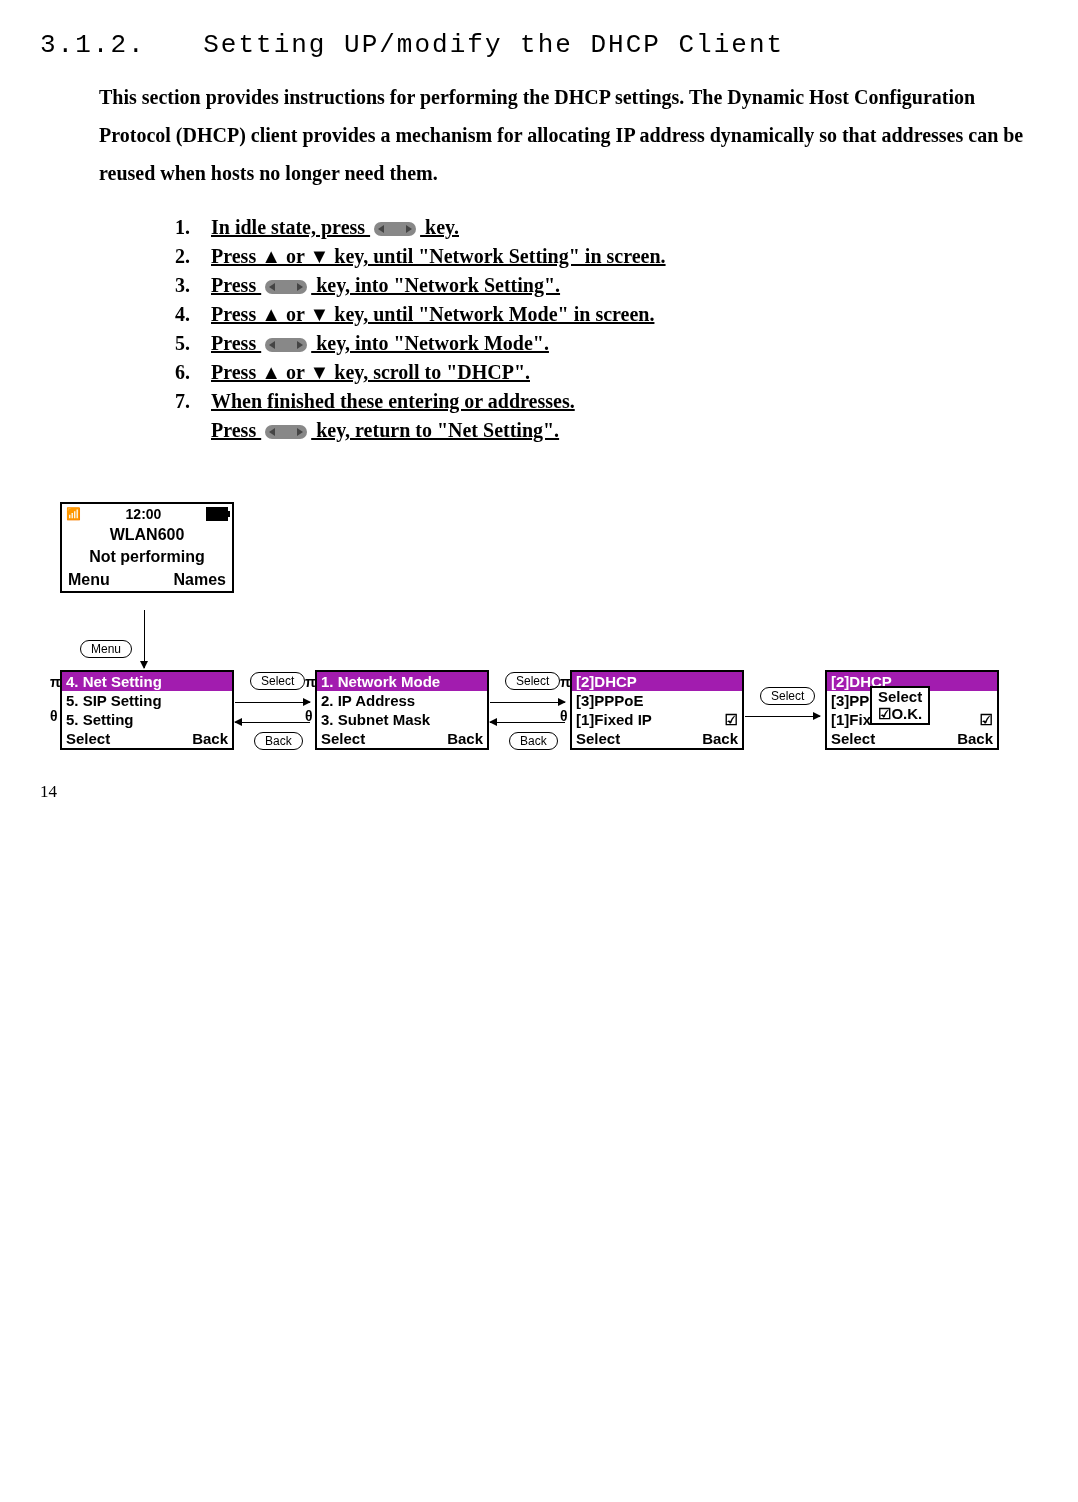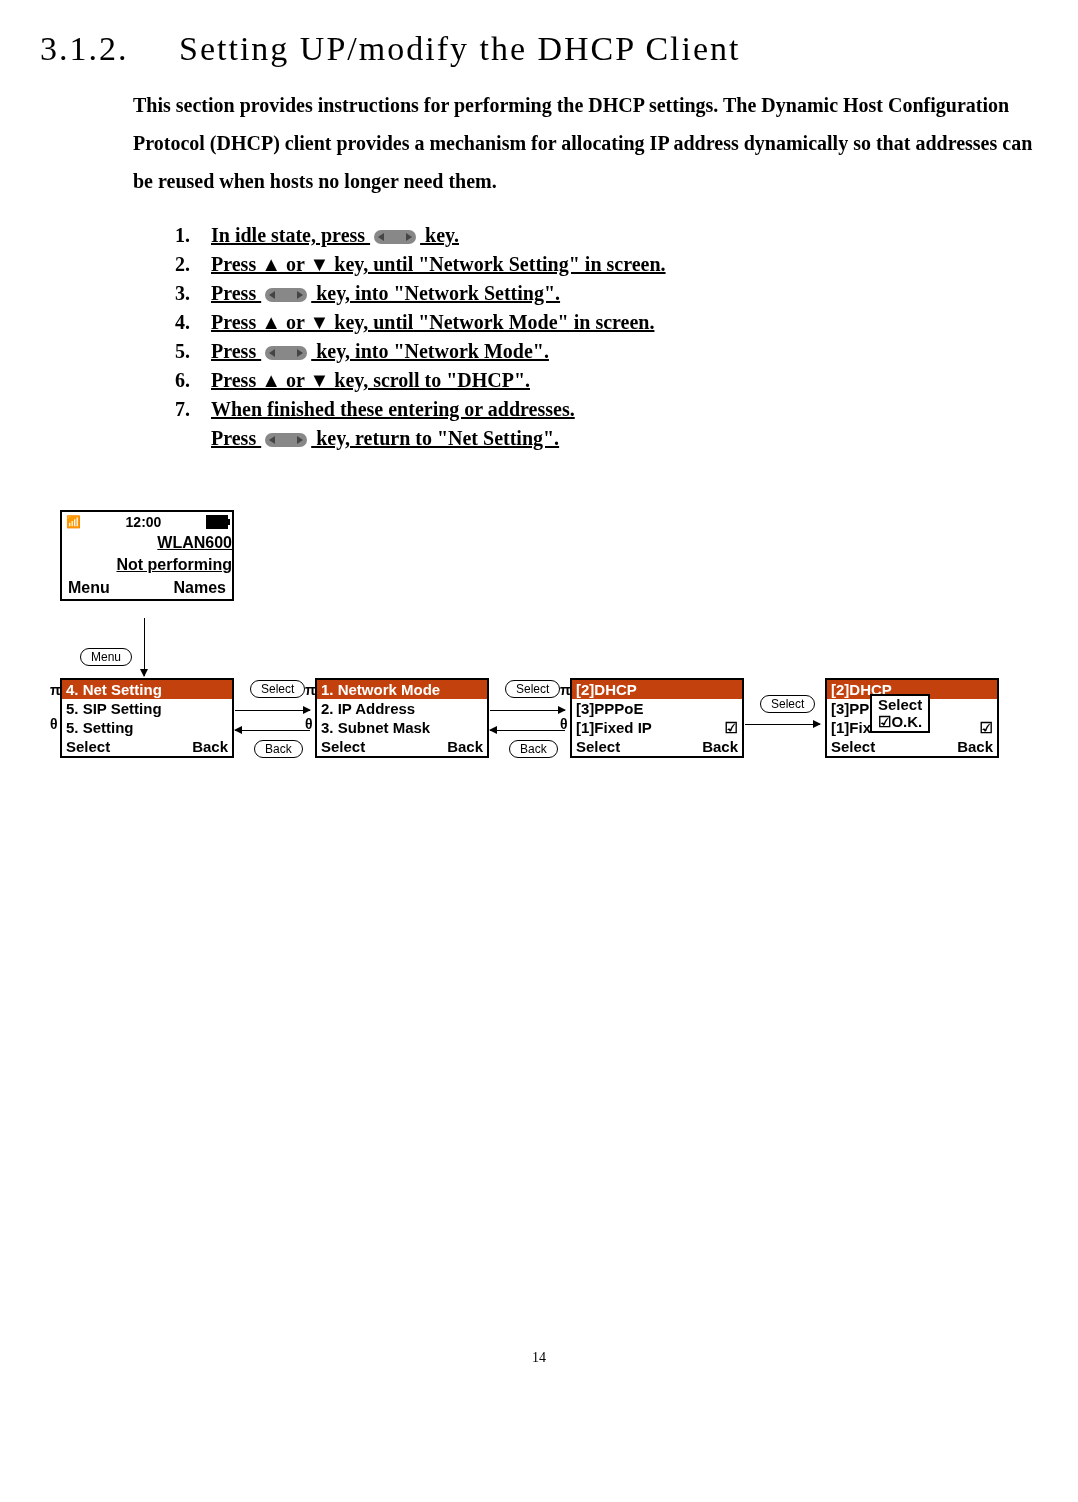--- a/index.html
+++ b/index.html
@@ -4,29 +4,29 @@
 <style>
   body {
     font-family: "Times New Roman", serif;
     margin: 0;
     padding: 30px 40px;
     width: 1078px;
     box-sizing: border-box;
     color: #000;
   }
   h2 {
-    font-family: Liberation Serif, serif;
+    font-family: Liberation Mono, monospace;
     font-weight: normal;
     letter-spacing: 2px;
-    font-size: 34px;
+    font-size: 26px;
     margin: 0 0 18px 0;
   }
   .sec-num { display:inline-block; margin-right:40px; }
   .intro {
-    margin-left: 93px;
+    margin-left: 59px;
     font-weight: bold;
     font-size: 20px;
     line-height: 1.9;
     margin-bottom: 24px;
   }
   .steps {
     margin-left: 135px;
     font-weight: bold;
     font-size: 20px;
   }
@@ -62,32 +62,32 @@
     position:absolute;
     left:20px; top:0;
     width:170px;
     border:2px solid #000;
     background:#fff;
   }
   .phone .status { display:flex; align-items:center; justify-content:space-between; padding:2px 4px; font-size:14px; }
   .sig { font-size:12px; }
   .batt { display:inline-block; width:18px; height:10px; border:2px solid #000; position:relative; background:#000;}
   .batt::after{content:"";position:absolute;right:-4px;top:2px;width:2px;height:6px;background:#000;}
-  .phone .big { text-align:right; font-size:16px; padding:2px 0;text-decoration:underline;}
+  .phone .big { text-align:center; font-size:16px; padding:2px 0;}
   .phone .softkeys{ display:flex; justify-content:space-between; padding:2px 6px; font-size:16px; border-top:1px solid transparent;}
 
   .smallscreen {
     position:absolute;
     width:170px;
     border:2px solid #000;
     background:#fff;
     font-size:15px;
   }
   .smallscreen .line { padding:1px 4px; }
-  .smallscreen .hl { background:#c2410c; color:#fff; }
+  .smallscreen .hl { background:#a21caf; color:#fff; }
   .smallscreen .softkeys { display:flex; justify-content:space-between; padding:1px 4px; font-size:15px;}
   .scrollhint { position:absolute; left:-12px; font-size:14px; }
   .pi { top:2px; }
   .theta { top:36px; }
   .check { float:right; }
 
   .pill {
     position:absolute;
     border:1px solid #000;
     border-radius:12px;
@@ -123,25 +123,24 @@
 
   .popup {
     position:absolute;
     border:2px solid #000;
     background:#fff;
     padding:0 6px;
     font-size:15px;
   }
 
   .page-num {
-    text-align:center;
+    text-align:left;
     font-family:"Times New Roman", serif;
-    font-size:14px;
+    font-size:17px;
     font-weight:normal;
-    margin-top:560px;
   }
 </style>
 </head>
 <body>
 
 <h2>
   <span class="sec-num">3.1.2.</span>
   <span>Setting UP/modify the DHCP Client</span>
 </h2>
 

